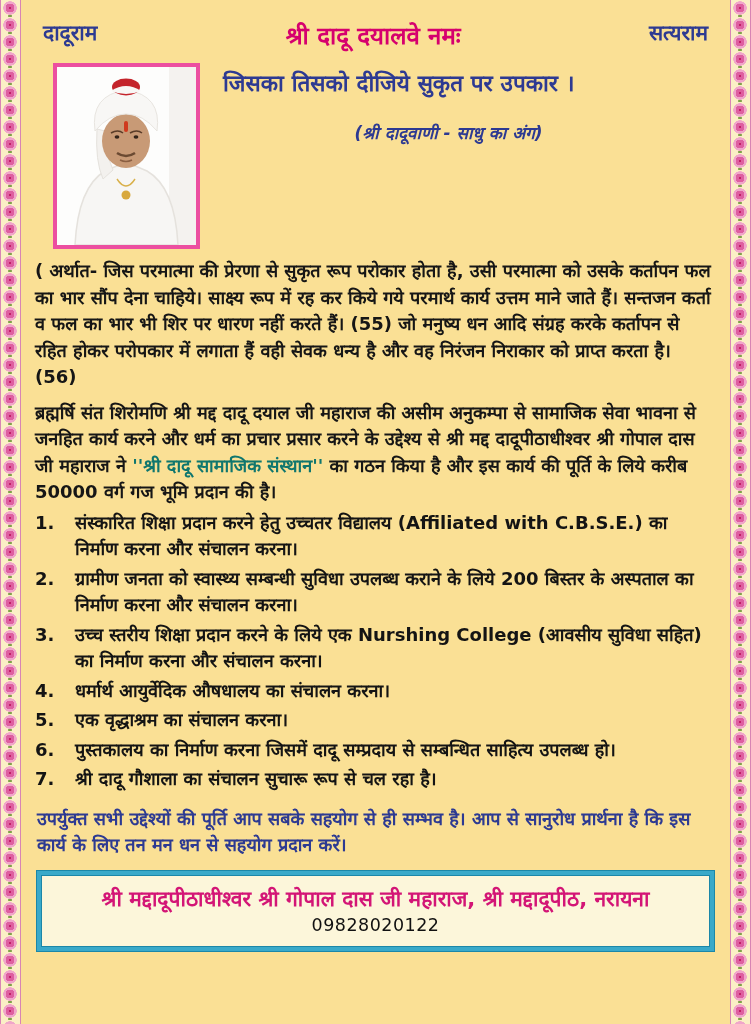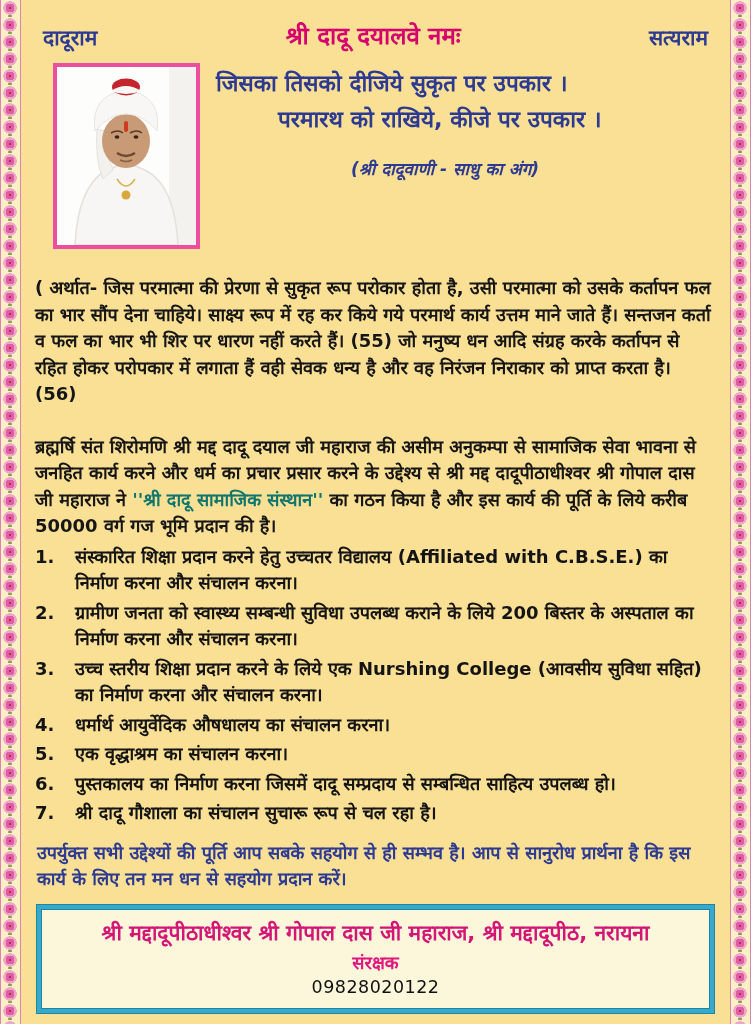--- a/index.html
+++ b/index.html
@@ -23,38 +23,38 @@
   }
   .floral.left { left:0; }
   .floral.right { right:0; }
 
   .content {
     position:absolute; left:21px; right:21px; top:0; bottom:0;
     padding:12px 14px 0 14px;
   }
 
   
-  .header { display:flex; justify-content:space-between; align-items:flex-end; padding:6px 8px 0 8px; }
+  .header { display:flex; justify-content:space-between; align-items:flex-start; padding:6px 8px 0 8px; }
   .hdr-blue { color:#2D3A92; font-weight:bold; font-size:21px; }
   .hdr-center { color:#D6006E; font-weight:bold; font-size:24px; }
 
   
-  .hero { display:flex; gap:16px; margin-top:12px; }
+  .hero { display:flex; gap:23px; margin-top:12px; }
   .photo-frame {
     width:147px; height:186px; flex-shrink:0;
     border:4px solid #EC4FA0; background:#fdfdfc; margin-left:18px;
   }
   .photo-frame svg { display:block; width:100%; height:100%; }
   .verses { flex:1; padding-top:2px; color:#2D3A92; font-weight:bold; }
   .verse-line { font-size:22.5px; line-height:36px; white-space:nowrap; }
   .verse-line.indent { margin-left:62px; }
   .verse-attrib { font-size:17px; text-align:center; padding-right:42px; margin-top:20px; font-weight:bold;font-style:italic; }
 
   
-  .para { font-size:18px; line-height:26.5px; margin-top:26px; color:#161616; font-weight:600; }
+  .para { font-size:18px; line-height:26.5px; margin-top:9px; color:#161616; font-weight:600; }
   .pink { color:#0f766e; }
 
   
   .plans { list-style:none; margin-top:4px; }
   .plans li { display:flex; margin-top:3px; font-size:18px; line-height:26.5px; font-weight:600; }
   .plans .num { width:40px; flex-shrink:0; }
   .plans .txt { flex:1; }
 
   .closing { color:#2D3A92; margin-top:13px; padding:0 2px; }
 
@@ -102,21 +102,20 @@
         <ellipse cx="60" cy="70" rx="2.4" ry="1.7" fill="#33241a"></ellipse>
         <ellipse cx="79" cy="70" rx="2.4" ry="1.7" fill="#33241a"></ellipse>
         <path d="M60 86 q9 6 18 0" stroke="#6b4a32" stroke-width="2.5" fill="none"></path>
         <path d="M63 93 q6 3 12 0" stroke="#8a5f42" stroke-width="1.4" fill="none"></path>
         <path d="M60 112 q9 14 18 0" stroke="#d9b049" stroke-width="1.4" fill="none"></path>
         <circle cx="69" cy="128" r="4.5" fill="#d8a83c"></circle>
       </svg>
     </div>
     <div class="verses">
       <div class="verse-line">जिसका तिसको दीजिये सुकृत पर उपकार ।</div>
-      <div class="verse-line indent">परमारथ को राखिये, कीजे पर उपकार ।</div>
       <div class="verse-attrib">(श्री दादूवाणी - साधु का अंग)</div>
     </div>
   </div>
 
   <p class="para"><span>( अर्थात- जिस परमात्मा की प्रेरणा से सुकृत रूप परोकार होता है, उसी परमात्मा को उसके कर्तापन फल का भार सौंप देना चाहिये। साक्ष्य रूप में रह कर किये गये परमार्थ कार्य उत्तम माने जाते हैं। सन्तजन कर्ता व फल का भार भी शिर पर धारण नहीं करते हैं। (55) जो मनुष्य धन आदि संग्रह करके कर्तापन से रहित होकर परोपकार में लगाता हैं वही सेवक  धन्य है और वह निरंजन निराकार को प्राप्त करता है। (56)</span></p>
 
   <p class="para"><span>ब्रह्मर्षि संत शिरोमणि श्री मद्द दादू दयाल जी महाराज की असीम अनुकम्पा से सामाजिक सेवा भावना से जनहित कार्य करने और धर्म का प्रचार प्रसार करने के उद्देश्य से श्री मद्द दादूपीठाधीश्वर श्री गोपाल दास जी महाराज ने </span><span class="pink">''श्री दादू सामाजिक संस्थान''</span><span> का गठन किया है  और इस कार्य की पूर्ति के लिये करीब 50000 वर्ग गज भूमि प्रदान की है।</span></p>
 
 
   <ol class="plans">
@@ -147,18 +146,17 @@
     <li>
         <span class="num">7.</span>
         <span class="txt">श्री दादू गौशाला का संचालन सुचारू  रूप से चल रहा है।</span>
       </li>
   </ol>
 
   <p class="para closing">उपर्युक्त सभी उद्देश्यों की पूर्ति आप सबके सहयोग से ही सम्भव है। आप से सानुरोध प्रार्थना है कि इस कार्य के लिए तन मन धन से सहयोग प्रदान करें।</p>
 
   <div class="footer-box">
     <div class="box-title">श्री मद्दादूपीठाधीश्वर श्री गोपाल दास जी महाराज, श्री मद्दादूपीठ, नरायना</div>
-    <div class="patron-label">संरक्षक</div>
     <div class="patron-phone">09828020122</div>
 
   </div>
 
 </div>
 
 </body></html>

